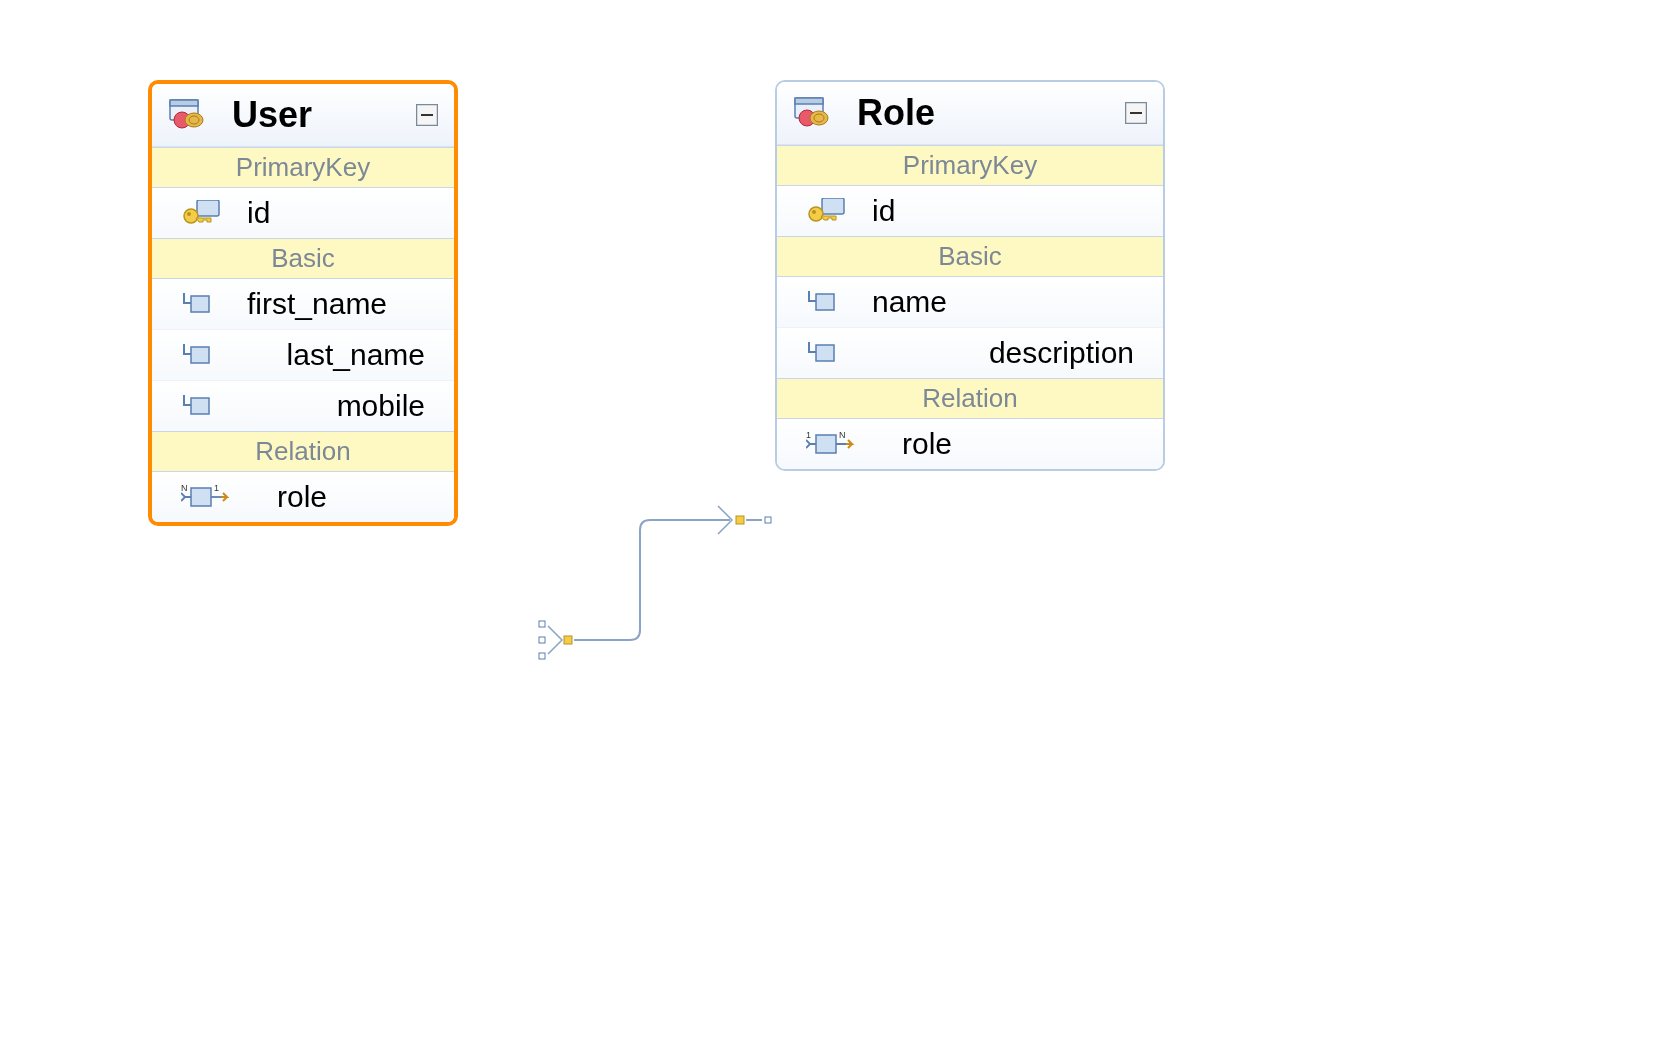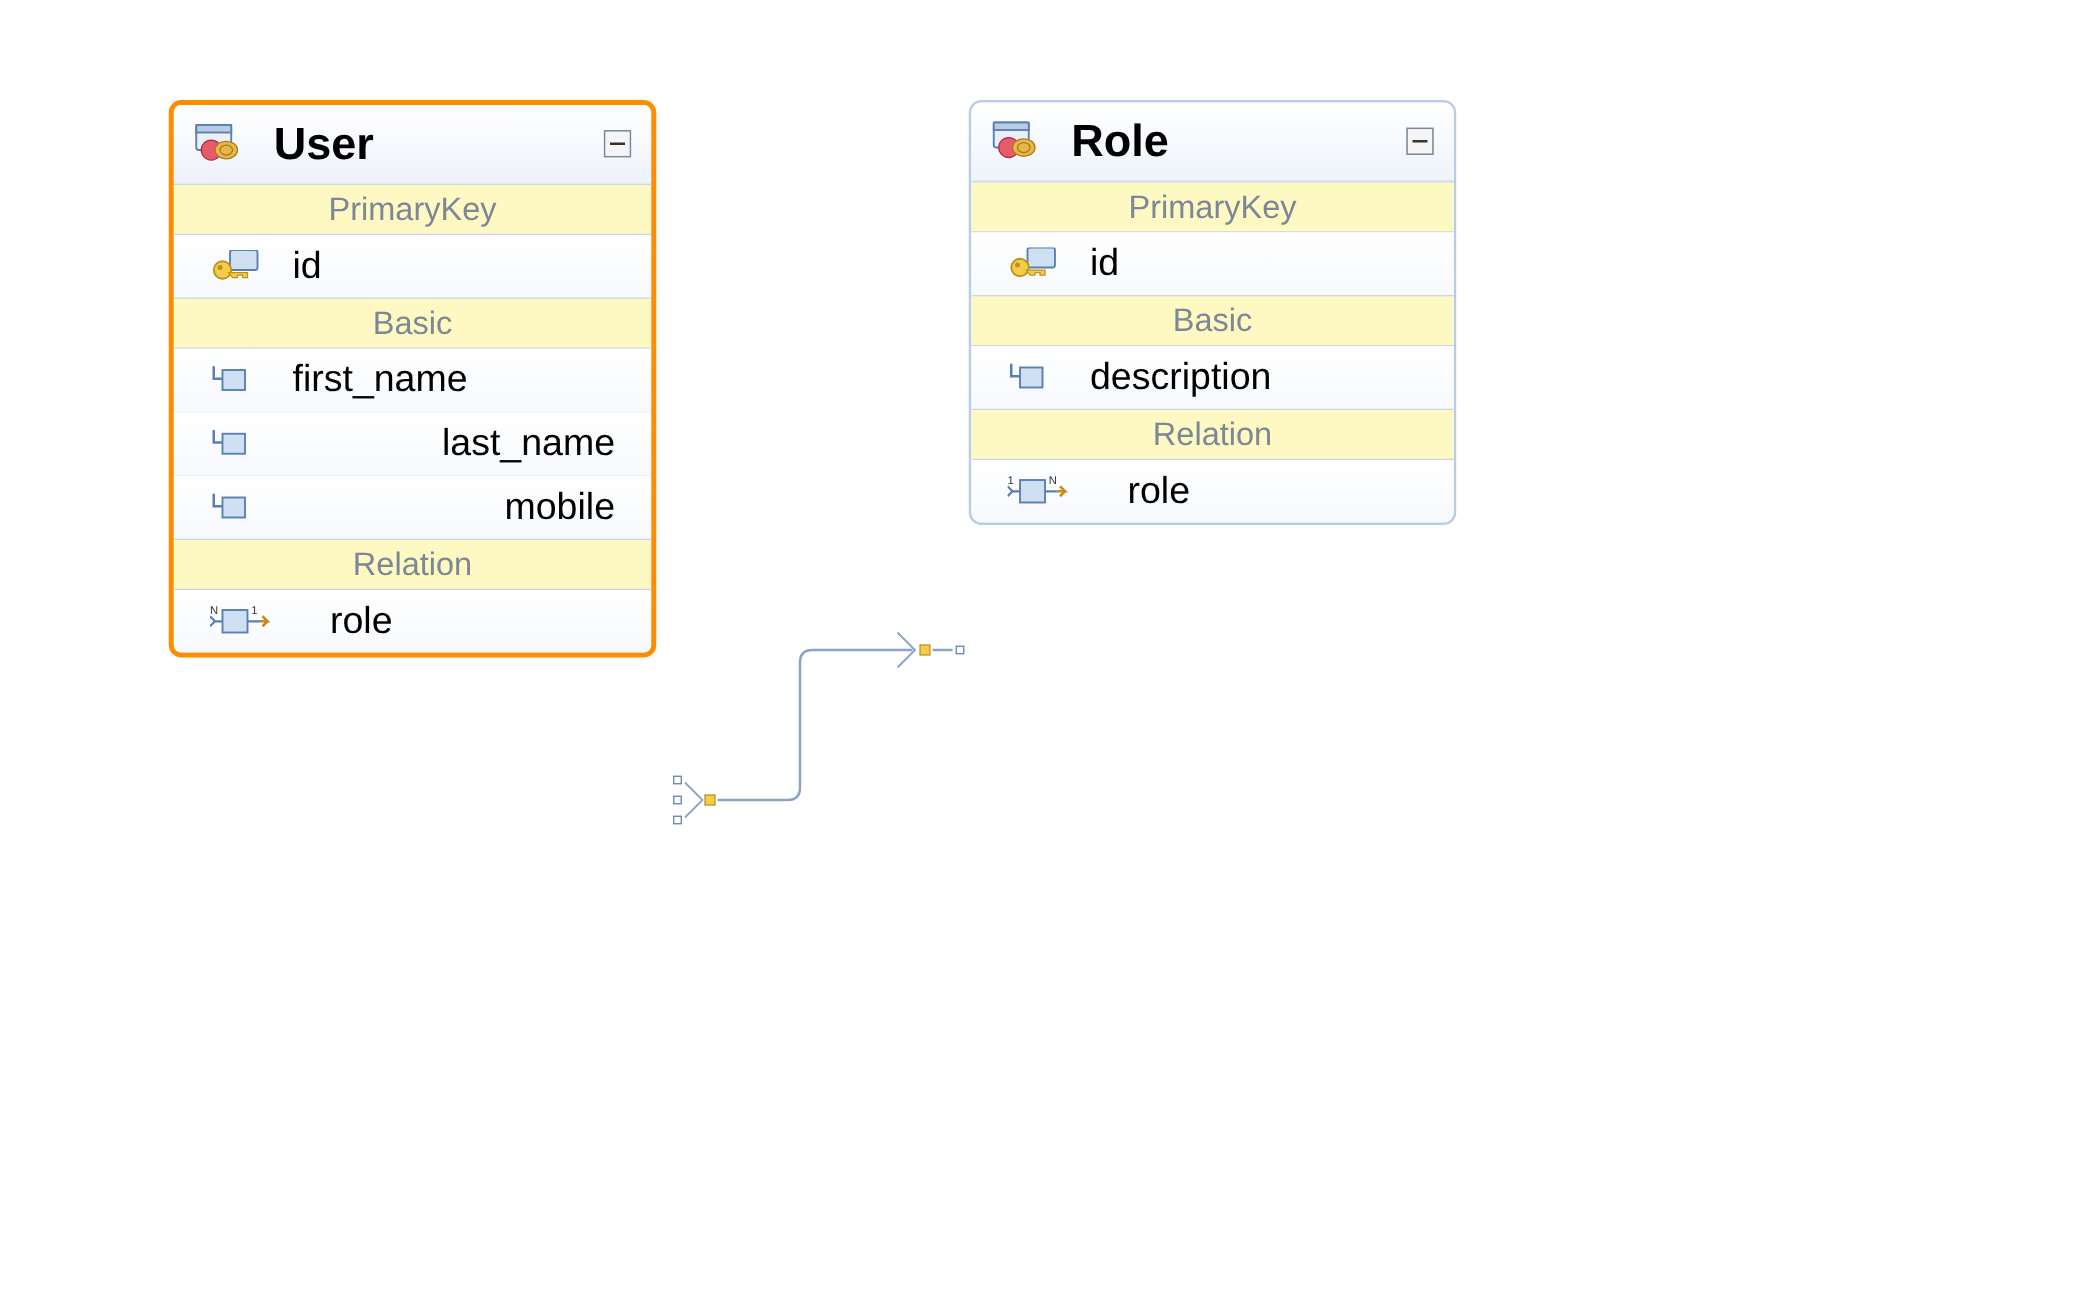--- a/index.html
+++ b/index.html
@@ -12,23 +12,23 @@
     position: relative;
   }
   .entity {
     position: absolute;
     border-radius: 10px;
     background: #ffffff;
     overflow: hidden;
     box-sizing: border-box;
   }
   .entity-user {
-    left: 135px;
+    left: 148px;
     top: 80px;
-    width: 390px;
+    width: 310px;
     border: 4px solid #ff8c00;
   }
   .entity-role {
     left: 775px;
     top: 80px;
     width: 390px;
     border: 2px solid #b8cce4;
   }
   .entity-header {
     display: flex;
@@ -223,20 +223,28 @@
       </span>
     <span class="field-name">id</span>
   </div>
   <div class="section-header">Basic</div>
   <div class="field-row">
     <span class="icon-wrap">
         <svg width="32" height="26">
           <use href="#ico-attr"></use>
         </svg>
       </span>
+    <span class="field-name">name</span>
+  </div>
+  <div class="field-row">
+    <span class="icon-wrap">
+        <svg width="32" height="26">
+          <use href="#ico-attr"></use>
+        </svg>
+      </span>
     <span class="field-name">description</span>
   </div>
   <div class="section-header">Relation</div>
   <div class="field-row">
     <span class="icon-wrap wide">
         <svg width="50" height="28">
           <use href="#ico-rel-1n"></use>
         </svg>
       </span>
     <span class="field-name">role</span>

